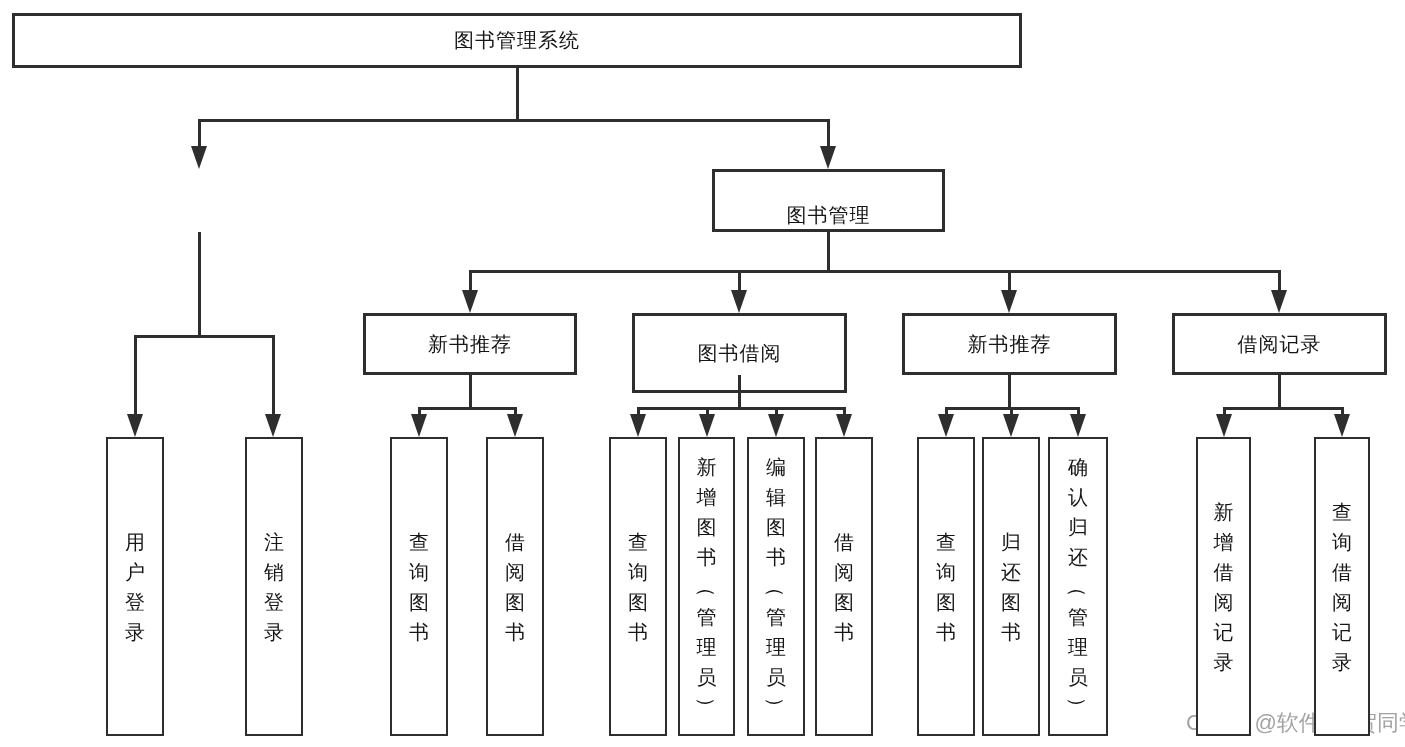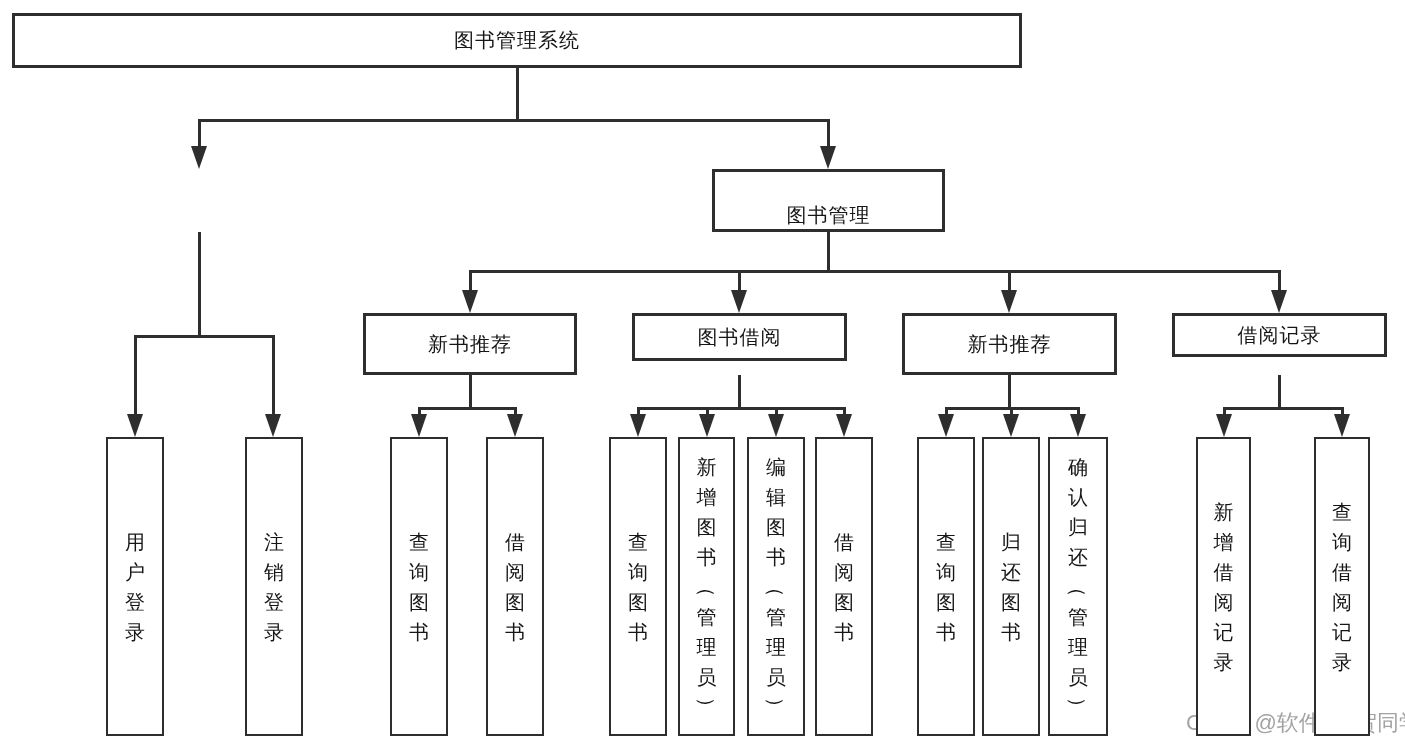--- a/index.html
+++ b/index.html
@@ -74,27 +74,27 @@
   <div class="watermark">CSDN @软件_小贺同学</div>
 <div class="node" style="left: 12px; top: 13px; width: 1010px; height: 55px;">
       <span>图书管理系统</span>
     </div>
     <div class="node" style="left: 712px; top: 169px; width: 233px; height: 63px; align-items: flex-end;">
       <span>图书管理</span>
     </div>
     <div class="node" style="left: 363px; top: 313px; width: 214px; height: 62px;">
       <span>新书推荐</span>
     </div>
-    <div class="node" style="left: 632px; top: 313px; width: 215px; height: 48px;">
+    <div class="node" style="left: 632px; top: 313px; width: 215px; height: 80px;">
       <span>图书借阅</span>
     </div>
     <div class="node" style="left: 902px; top: 313px; width: 215px; height: 62px;">
       <span>新书推荐</span>
     </div>
-    <div class="node" style="left: 1172px; top: 313px; width: 215px; height: 44px; font-family: Liberation Mono, monospace;">
+    <div class="node" style="left: 1172px; top: 313px; width: 215px; height: 62px; font-family: Liberation Mono, monospace;">
       <span>借阅记录</span>
     </div>
     <div class="node leaf" style="left: 106px; top: 437px; width: 58px; height: 299px;">
       <div class="vtext">
         <div class="vchar">用</div>
         <div class="vchar">户</div>
         <div class="vchar">登</div>
         <div class="vchar">录</div>
       </div>
     </div>

